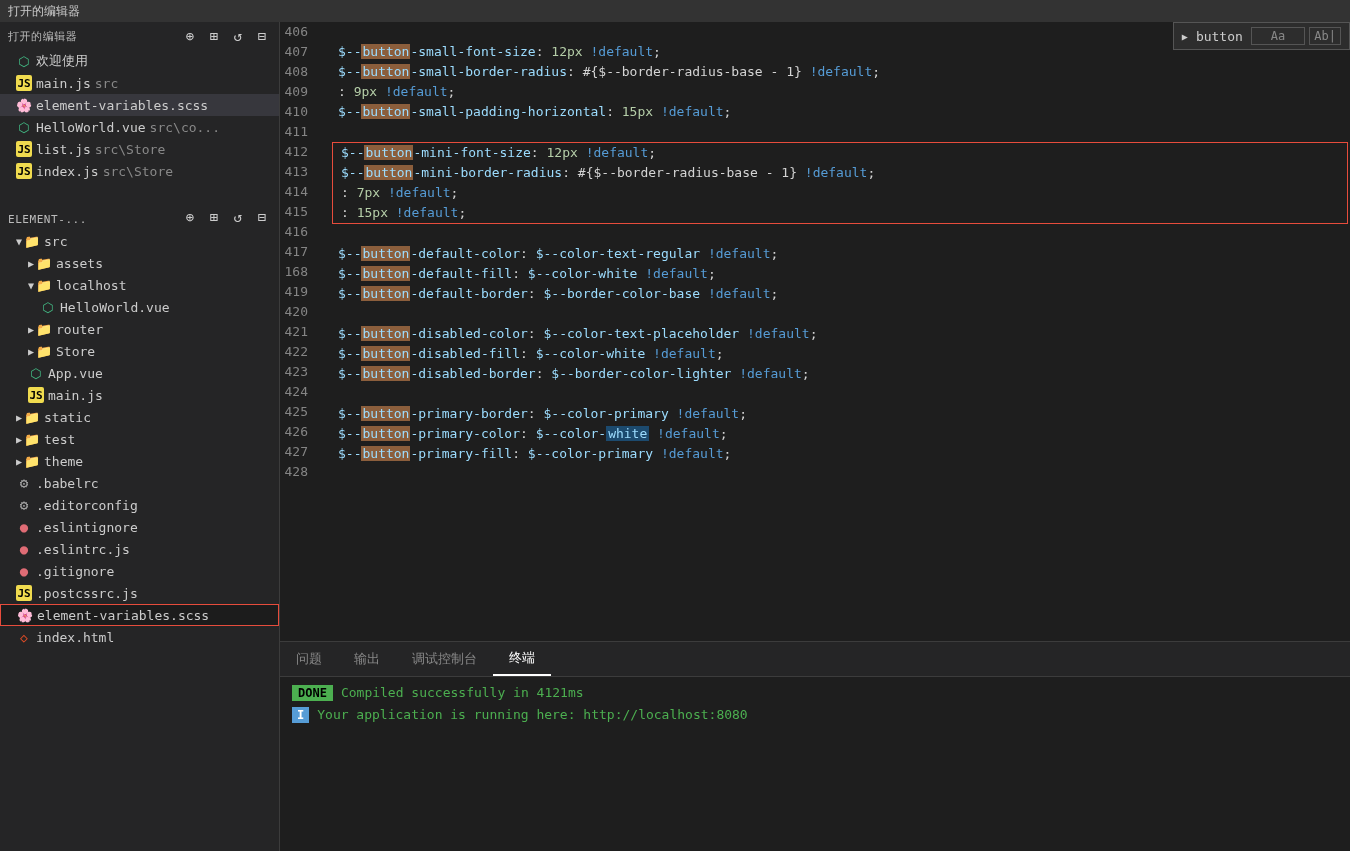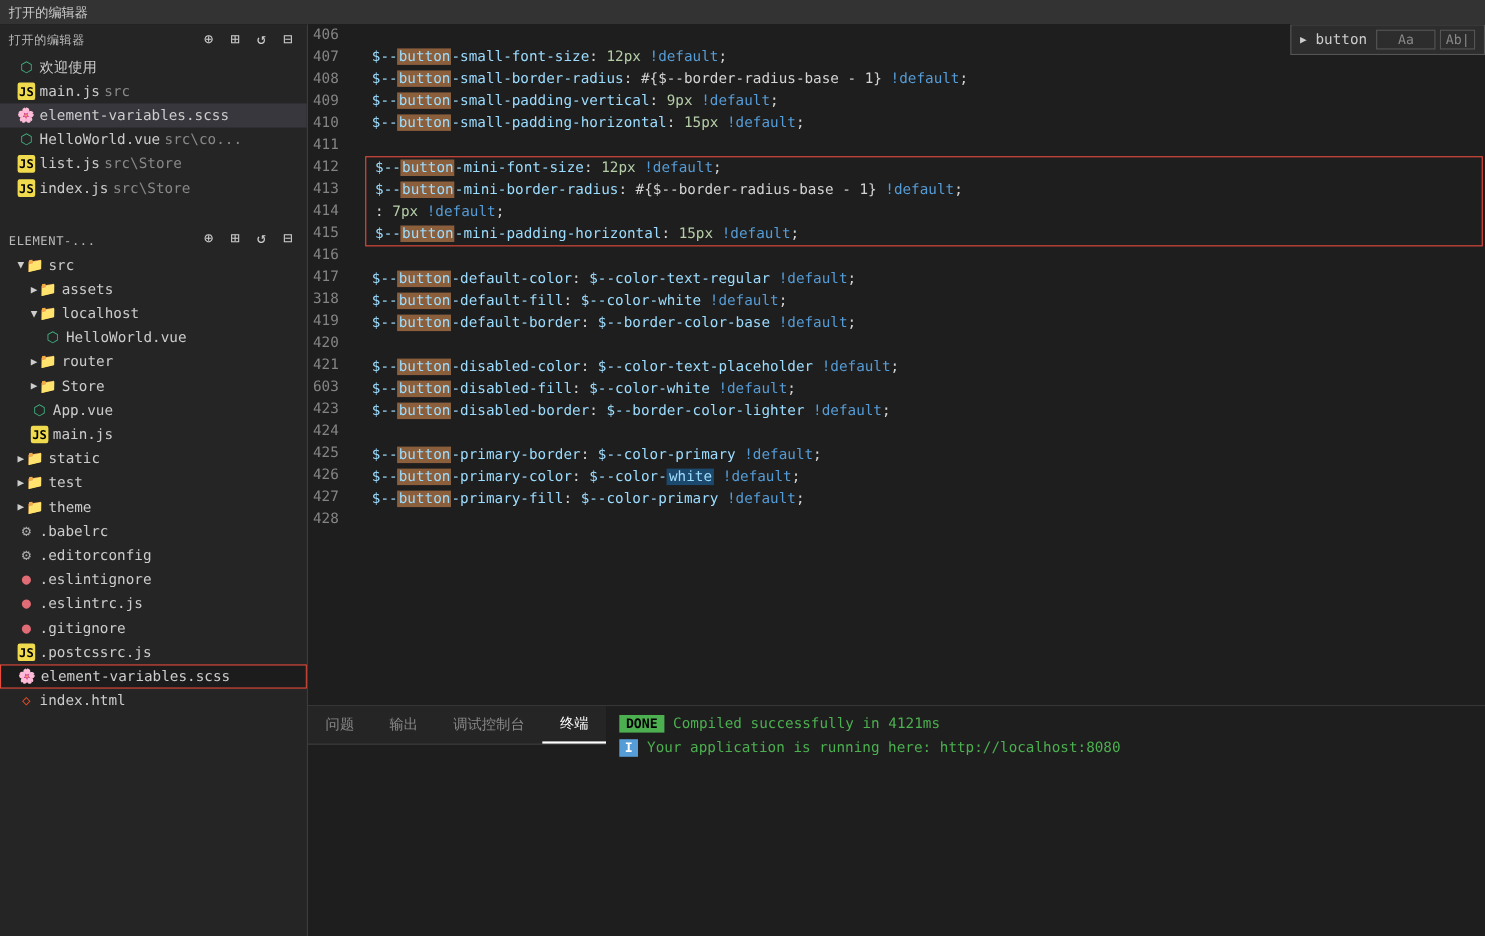--- a/index.html
+++ b/index.html
@@ -212,21 +212,21 @@
       display: flex;
       gap: 4px;
     }
 
     
     .panel {
       height: 210px;
       background: #1e1e1e;
       border-top: 1px solid #3c3c3c;
       display: flex;
-      flex-direction: row;
+      flex-direction: column;
       flex-shrink: 0;
     }
 
     .panel-tabs {
       display: flex;
       background: #252526;
       height: 35px;
       align-items: flex-end;
       border-bottom: 1px solid #3c3c3c;
     }
@@ -269,21 +269,21 @@
       background: #569cd6;
       color: #fff;
       font-weight: bold;
       padding: 1px 5px;
       font-size: 12px;
       margin-right: 8px;
     }
 
     .terminal-line {
       display: flex;
-      align-items: center;
+      align-items: flex-start;
       margin-bottom: 6px;
     }
 
     .t-green { color: #4caf50; }
   </style>
 </head>
 <body>
 
 <div class="top-bar">
   <span>打开的编辑器</span>
@@ -445,25 +445,25 @@
         <div class="line-number">408</div>
         <div class="line-number">409</div>
         <div class="line-number">410</div>
         <div class="line-number">411</div>
         <div class="line-number">412</div>
         <div class="line-number">413</div>
         <div class="line-number">414</div>
         <div class="line-number">415</div>
         <div class="line-number">416</div>
         <div class="line-number">417</div>
-        <div class="line-number">318</div>
+        <div class="line-number">168</div>
         <div class="line-number">419</div>
         <div class="line-number">420</div>
         <div class="line-number">421</div>
-        <div class="line-number">603</div>
+        <div class="line-number">422</div>
         <div class="line-number">423</div>
         <div class="line-number">424</div>
         <div class="line-number">425</div>
         <div class="line-number">426</div>
         <div class="line-number">427</div>
         <div class="line-number">428</div>
       </div>
 
       <div class="code-content">
 
@@ -471,21 +471,21 @@
 
         <div class="code-line">
           <span class="t-var">$--<span style="background:#8b5e3c;color:#9cdcfe;padding:0 1px;">button</span>-small-font-size</span><span class="t-punct">: </span><span class="t-num">12px</span><span> </span><span class="t-default">!default</span><span class="t-punct">;</span>
         </div>
 
         <div class="code-line">
           <span class="t-var">$--<span style="background:#8b5e3c;color:#9cdcfe;padding:0 1px;">button</span>-small-border-radius</span><span class="t-punct">: </span><span style="color:#d4d4d4;">#{$--border-radius-base - 1}</span><span> </span><span class="t-default">!default</span><span class="t-punct">;</span>
         </div>
 
         <div class="code-line">
-          <span class="t-var">$--<span style="background:#8b5e3c;color:#9cdcfe;padding:0 1px;">button</span>-small-padding-vertical</span><span class="t-punct">: </span><span class="t-num">9px</span><span> </span><span class="t-default">!default</span><span class="t-punct">;</span>
+          <span class="t-punct">: </span><span class="t-num">9px</span><span> </span><span class="t-default">!default</span><span class="t-punct">;</span>
         </div>
 
         <div class="code-line">
           <span class="t-var">$--<span style="background:#8b5e3c;color:#9cdcfe;padding:0 1px;">button</span>-small-padding-horizontal</span><span class="t-punct">: </span><span class="t-num">15px</span><span> </span><span class="t-default">!default</span><span class="t-punct">;</span>
         </div>
 
         <div class="code-line">&nbsp;</div>
 
         <div style="border: 1.5px solid #e74c3c; margin: 0 2px;">
 
@@ -495,21 +495,21 @@
 
           <div class="code-line">
             <span class="t-var">$--<span style="background:#8b5e3c;color:#9cdcfe;padding:0 1px;">button</span>-mini-border-radius</span><span class="t-punct">: </span><span style="color:#d4d4d4;">#{$--border-radius-base - 1}</span><span> </span><span class="t-default">!default</span><span class="t-punct">;</span>
           </div>
 
           <div class="code-line">
             <span class="t-punct">: </span><span class="t-num">7px</span><span> </span><span class="t-default">!default</span><span class="t-punct">;</span>
           </div>
 
           <div class="code-line">
-            <span class="t-var">$--<span style="background:#8b5e3c;color:#9cdcfe;padding:0 1px;">button</span>-mini-padding-horizontal</span><span class="t-punct">: </span><span class="t-num">15px</span><span> </span><span class="t-default">!default</span><span class="t-punct">;</span>
+            <span class="t-punct">: </span><span class="t-num">15px</span><span> </span><span class="t-default">!default</span><span class="t-punct">;</span>
           </div>
         </div>
 
         <div class="code-line">&nbsp;</div>
 
         <div class="code-line">
           <span class="t-var">$--<span style="background:#8b5e3c;color:#9cdcfe;padding:0 1px;">button</span>-default-color</span><span class="t-punct">: </span><span class="t-var">$--color-text-regular</span><span> </span><span class="t-default">!default</span><span class="t-punct">;</span>
         </div>
 
         <div class="code-line">

